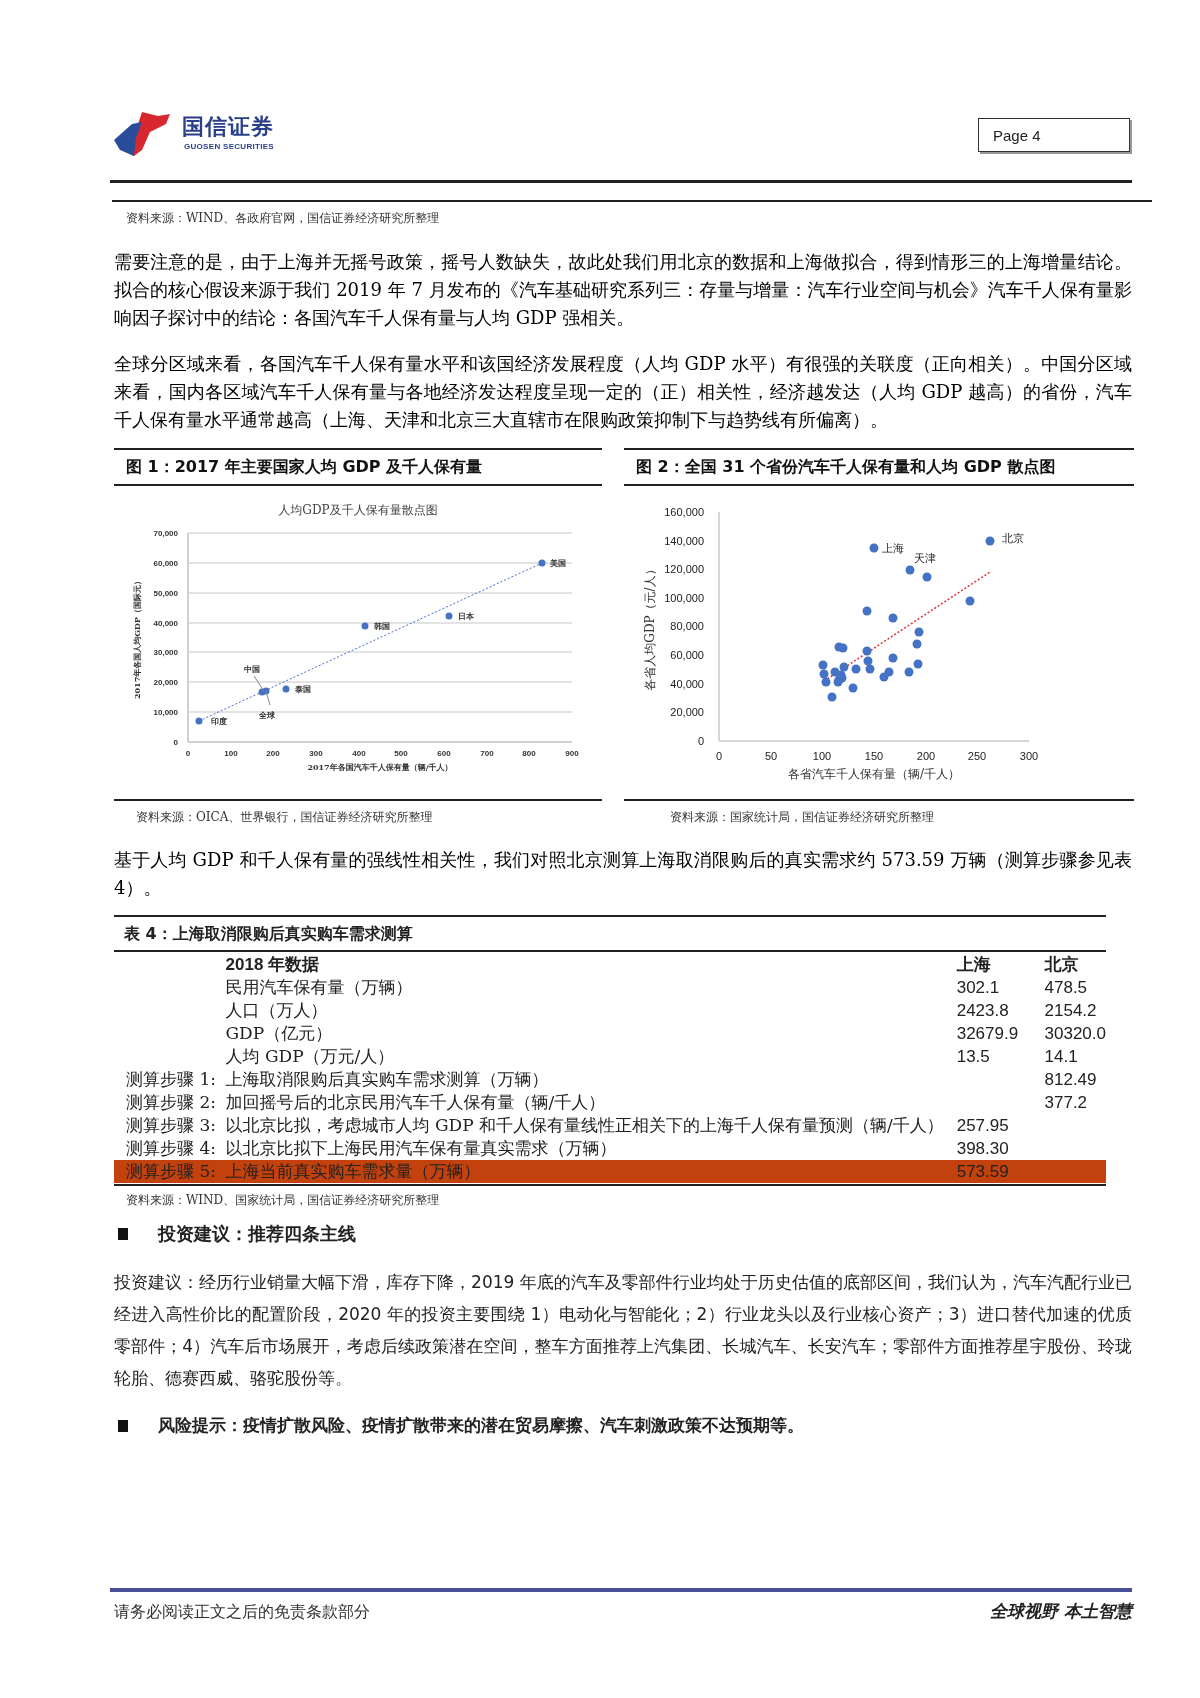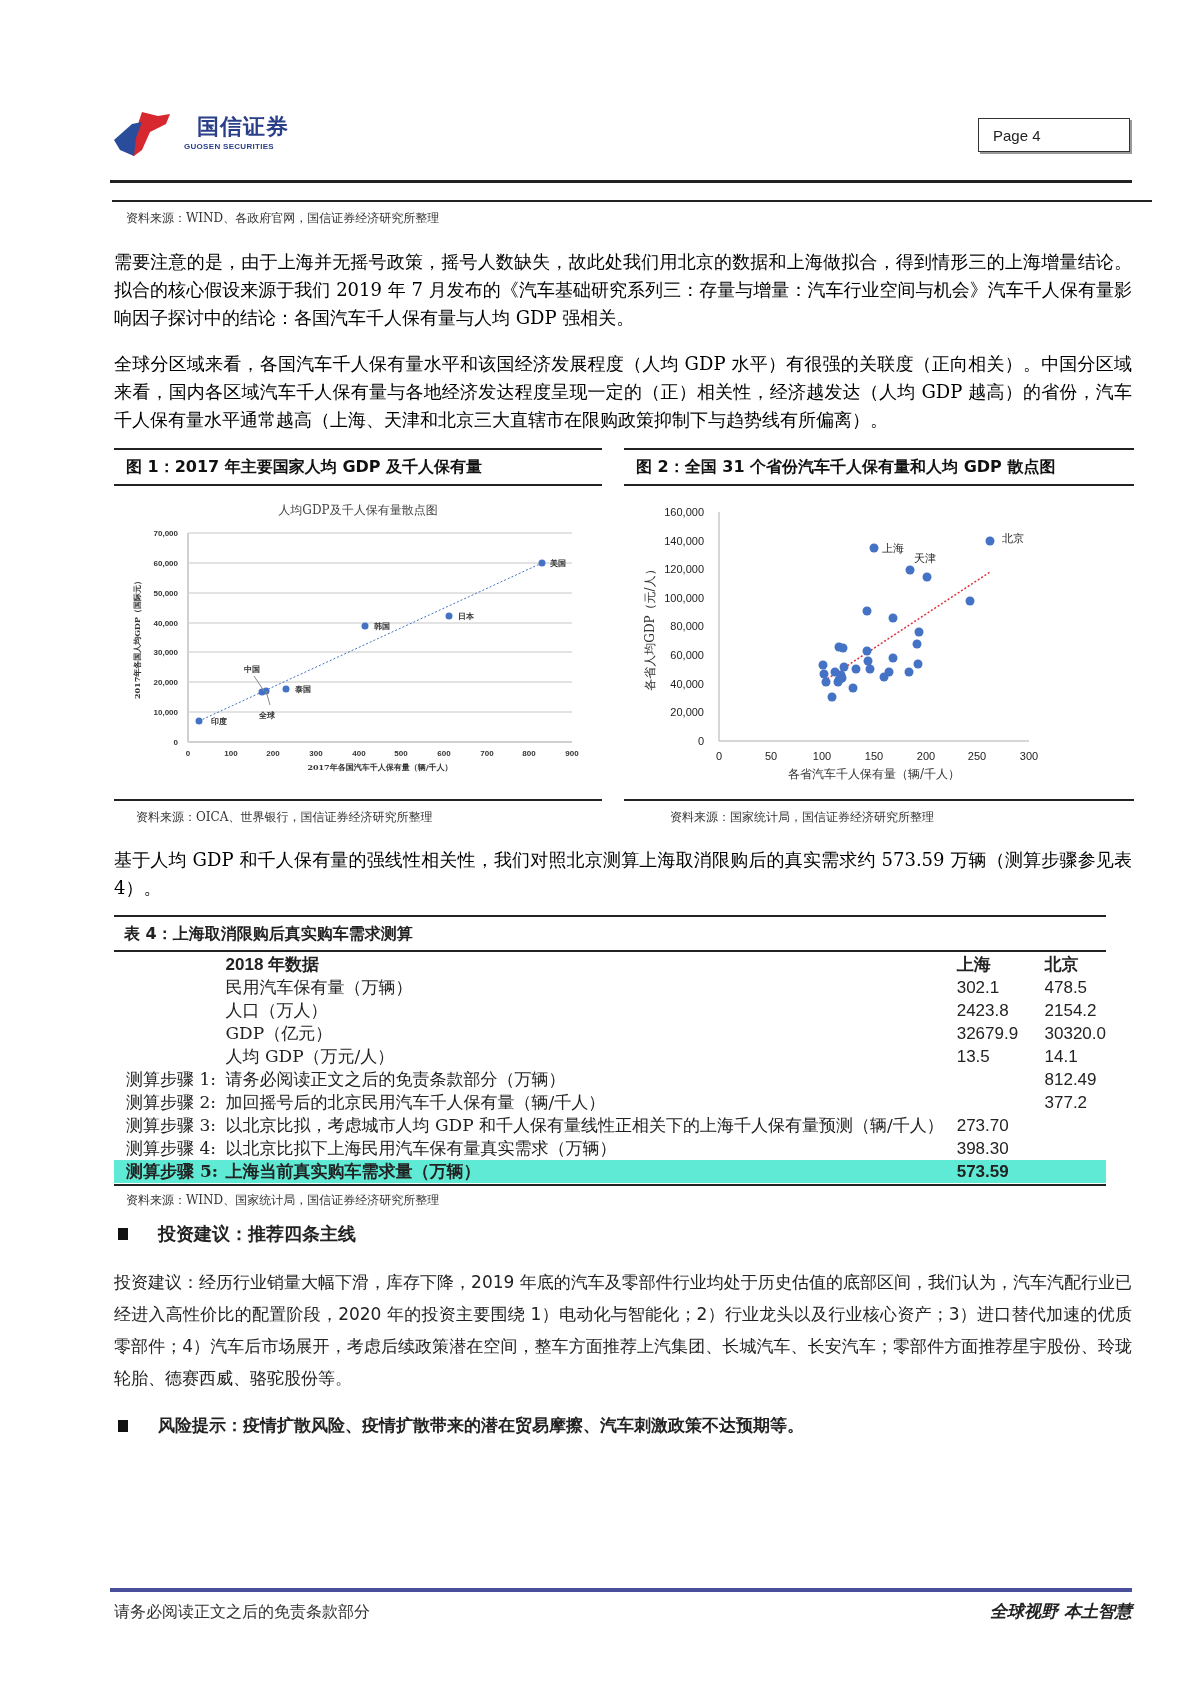--- a/index.html
+++ b/index.html
@@ -1,34 +1,34 @@
 <!DOCTYPE html>
 <html><head>
 <meta charset="utf-8">
 <style>
   html, body { margin:0; padding:0; background:#fff; }
   body { width:1200px; height:1698px; position:relative; overflow:hidden;
          font-family:"DejaVu Serif","Liberation Serif",serif; color:#222; }
   .abs { position:absolute; }
   .logo { left:112px; top:110px; width:180px; height:50px; }
   .logo-mark { position:absolute; left:0; top:0; width:64px; height:48px; }
-  .logo-cn { position:absolute; left:70px; top:2px; font-family:"DejaVu Sans",sans-serif; font-size:22px; font-weight:bold; color:#2a3f8a; letter-spacing:1px;margin-left:15px; }
+  .logo-cn { position:absolute; left:70px; top:2px; font-family:"DejaVu Sans",sans-serif; font-size:22px; font-weight:bold; color:#2a3f8a; letter-spacing:1px; }
   .logo-en { position:absolute; left:72px; top:32px; font-family:"Liberation Sans",sans-serif; font-size:8px; font-weight:bold; color:#2a3f8a; letter-spacing:0.3px; }
   .page-box { left:978px; top:118px; width:152px; height:34px; border:1.5px solid #333; box-shadow:2px 2px 0 #999; font-family:"Liberation Sans",sans-serif; font-size:15px; line-height:34px; padding-left:14px; box-sizing:border-box; }
   .hr-thick { left:110px; width:1022px; height:3px; background:#222; }
   .hr-thin { height:2px; background:#222; }
   .src { font-size:12px; color:#333; font-family:"DejaVu Serif",serif; }
   .para { left:114px; width:1018px; font-size:18px; line-height:28px; color:#000000; text-align:justify; }
   .fig-title { font-family:"DejaVu Sans",sans-serif; font-weight:bold; font-size:16px; color:#111; }
   .chart { background:#fff; }
   .tbl-title { font-family:"DejaVu Sans",sans-serif; font-weight:bold; font-size:16px; }
   table.t4 { border-collapse:collapse; font-size:17px; }
   table.t4 td { height:23px; padding:0; vertical-align:middle; }
   table.t4 td.num { font-family:"Liberation Sans",sans-serif; }
-  table.t4 tr.hl td { background:#5eead4; font-weight:bold; }
+  table.t4 tr.hl td { background:#c2410c; font-weight:normal; }
   table.t4 tr.head td { font-weight:bold; }
   .bullet-h { font-family:"DejaVu Sans",sans-serif; font-weight:bold; font-size:18px; }
   .bold-para { left:114px; width:1018px; font-family:"DejaVu Sans",sans-serif; font-weight:normal; font-size:17px; line-height:32px; text-align:justify; }
   .footer-line { left:110px; top:1588px; width:1022px; height:4px; background:#4a4f9c; }
   .footer-left { left:114px; top:1602px; font-size:16px; color:#333; }
   .footer-right { right:68px; top:1600px; font-family:"DejaVu Sans",sans-serif; font-weight:bold; font-style:italic; font-size:17px; }
 </style>
 </head>
 <body>
 
@@ -227,34 +227,34 @@
         <td class="num">30320.0</td>
       </tr>
   <tr>
         <td style="padding-left:12px"></td>
         <td>人均 GDP（万元/人）</td>
         <td class="num">13.5</td>
         <td class="num">14.1</td>
       </tr>
   <tr>
         <td style="padding-left:12px">测算步骤 1:</td>
-        <td>请务必阅读正文之后的免责条款部分（万辆）</td>
+        <td>上海取消限购后真实购车需求测算（万辆）</td>
         <td class="num"></td>
         <td class="num">812.49</td>
       </tr>
   <tr>
         <td style="padding-left:12px">测算步骤 2:</td>
         <td>加回摇号后的北京民用汽车千人保有量（辆/千人）</td>
         <td class="num"></td>
         <td class="num">377.2</td>
       </tr>
   <tr>
         <td style="padding-left:12px">测算步骤 3:</td>
         <td>以北京比拟，考虑城市人均 GDP 和千人保有量线性正相关下的上海千人保有量预测（辆/千人）</td>
-        <td class="num">273.70</td>
+        <td class="num">257.95</td>
         <td class="num"></td>
       </tr>
   <tr>
         <td style="padding-left:12px">测算步骤 4:</td>
         <td>以北京比拟下上海民用汽车保有量真实需求（万辆）</td>
         <td class="num">398.30</td>
         <td class="num"></td>
       </tr>
   <tr class="hl">
         <td style="padding-left:12px">测算步骤 5:</td>

